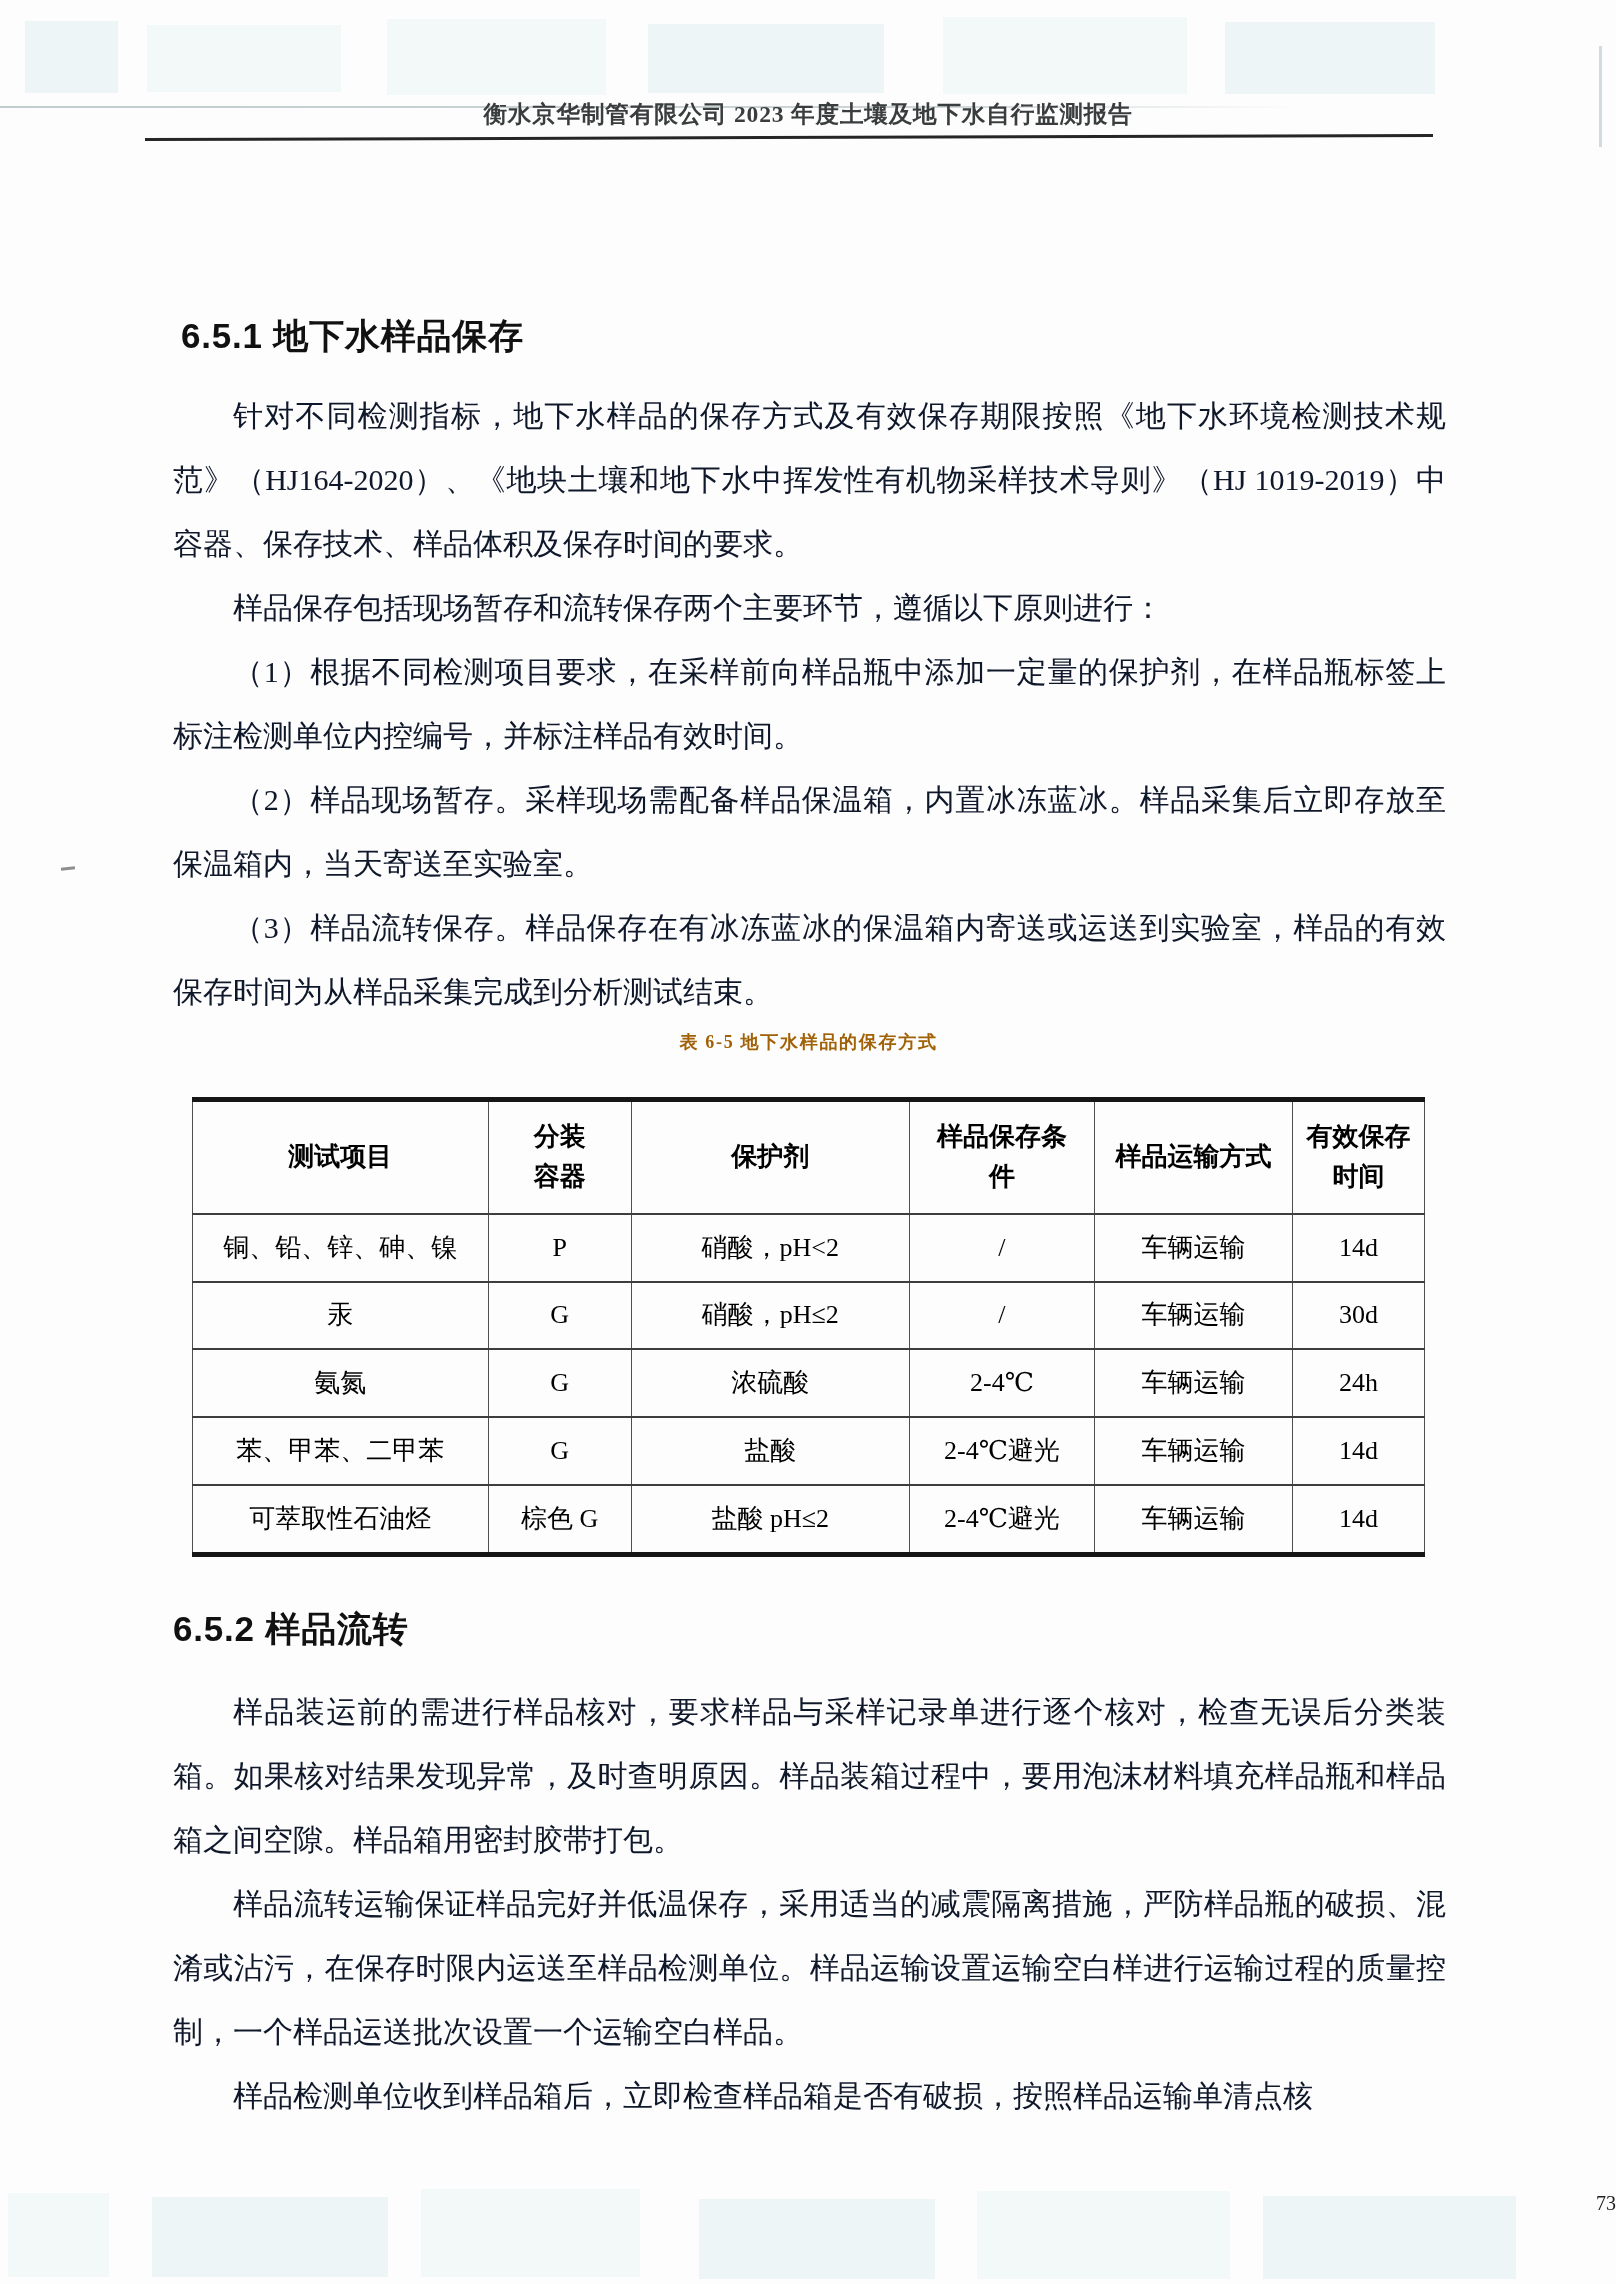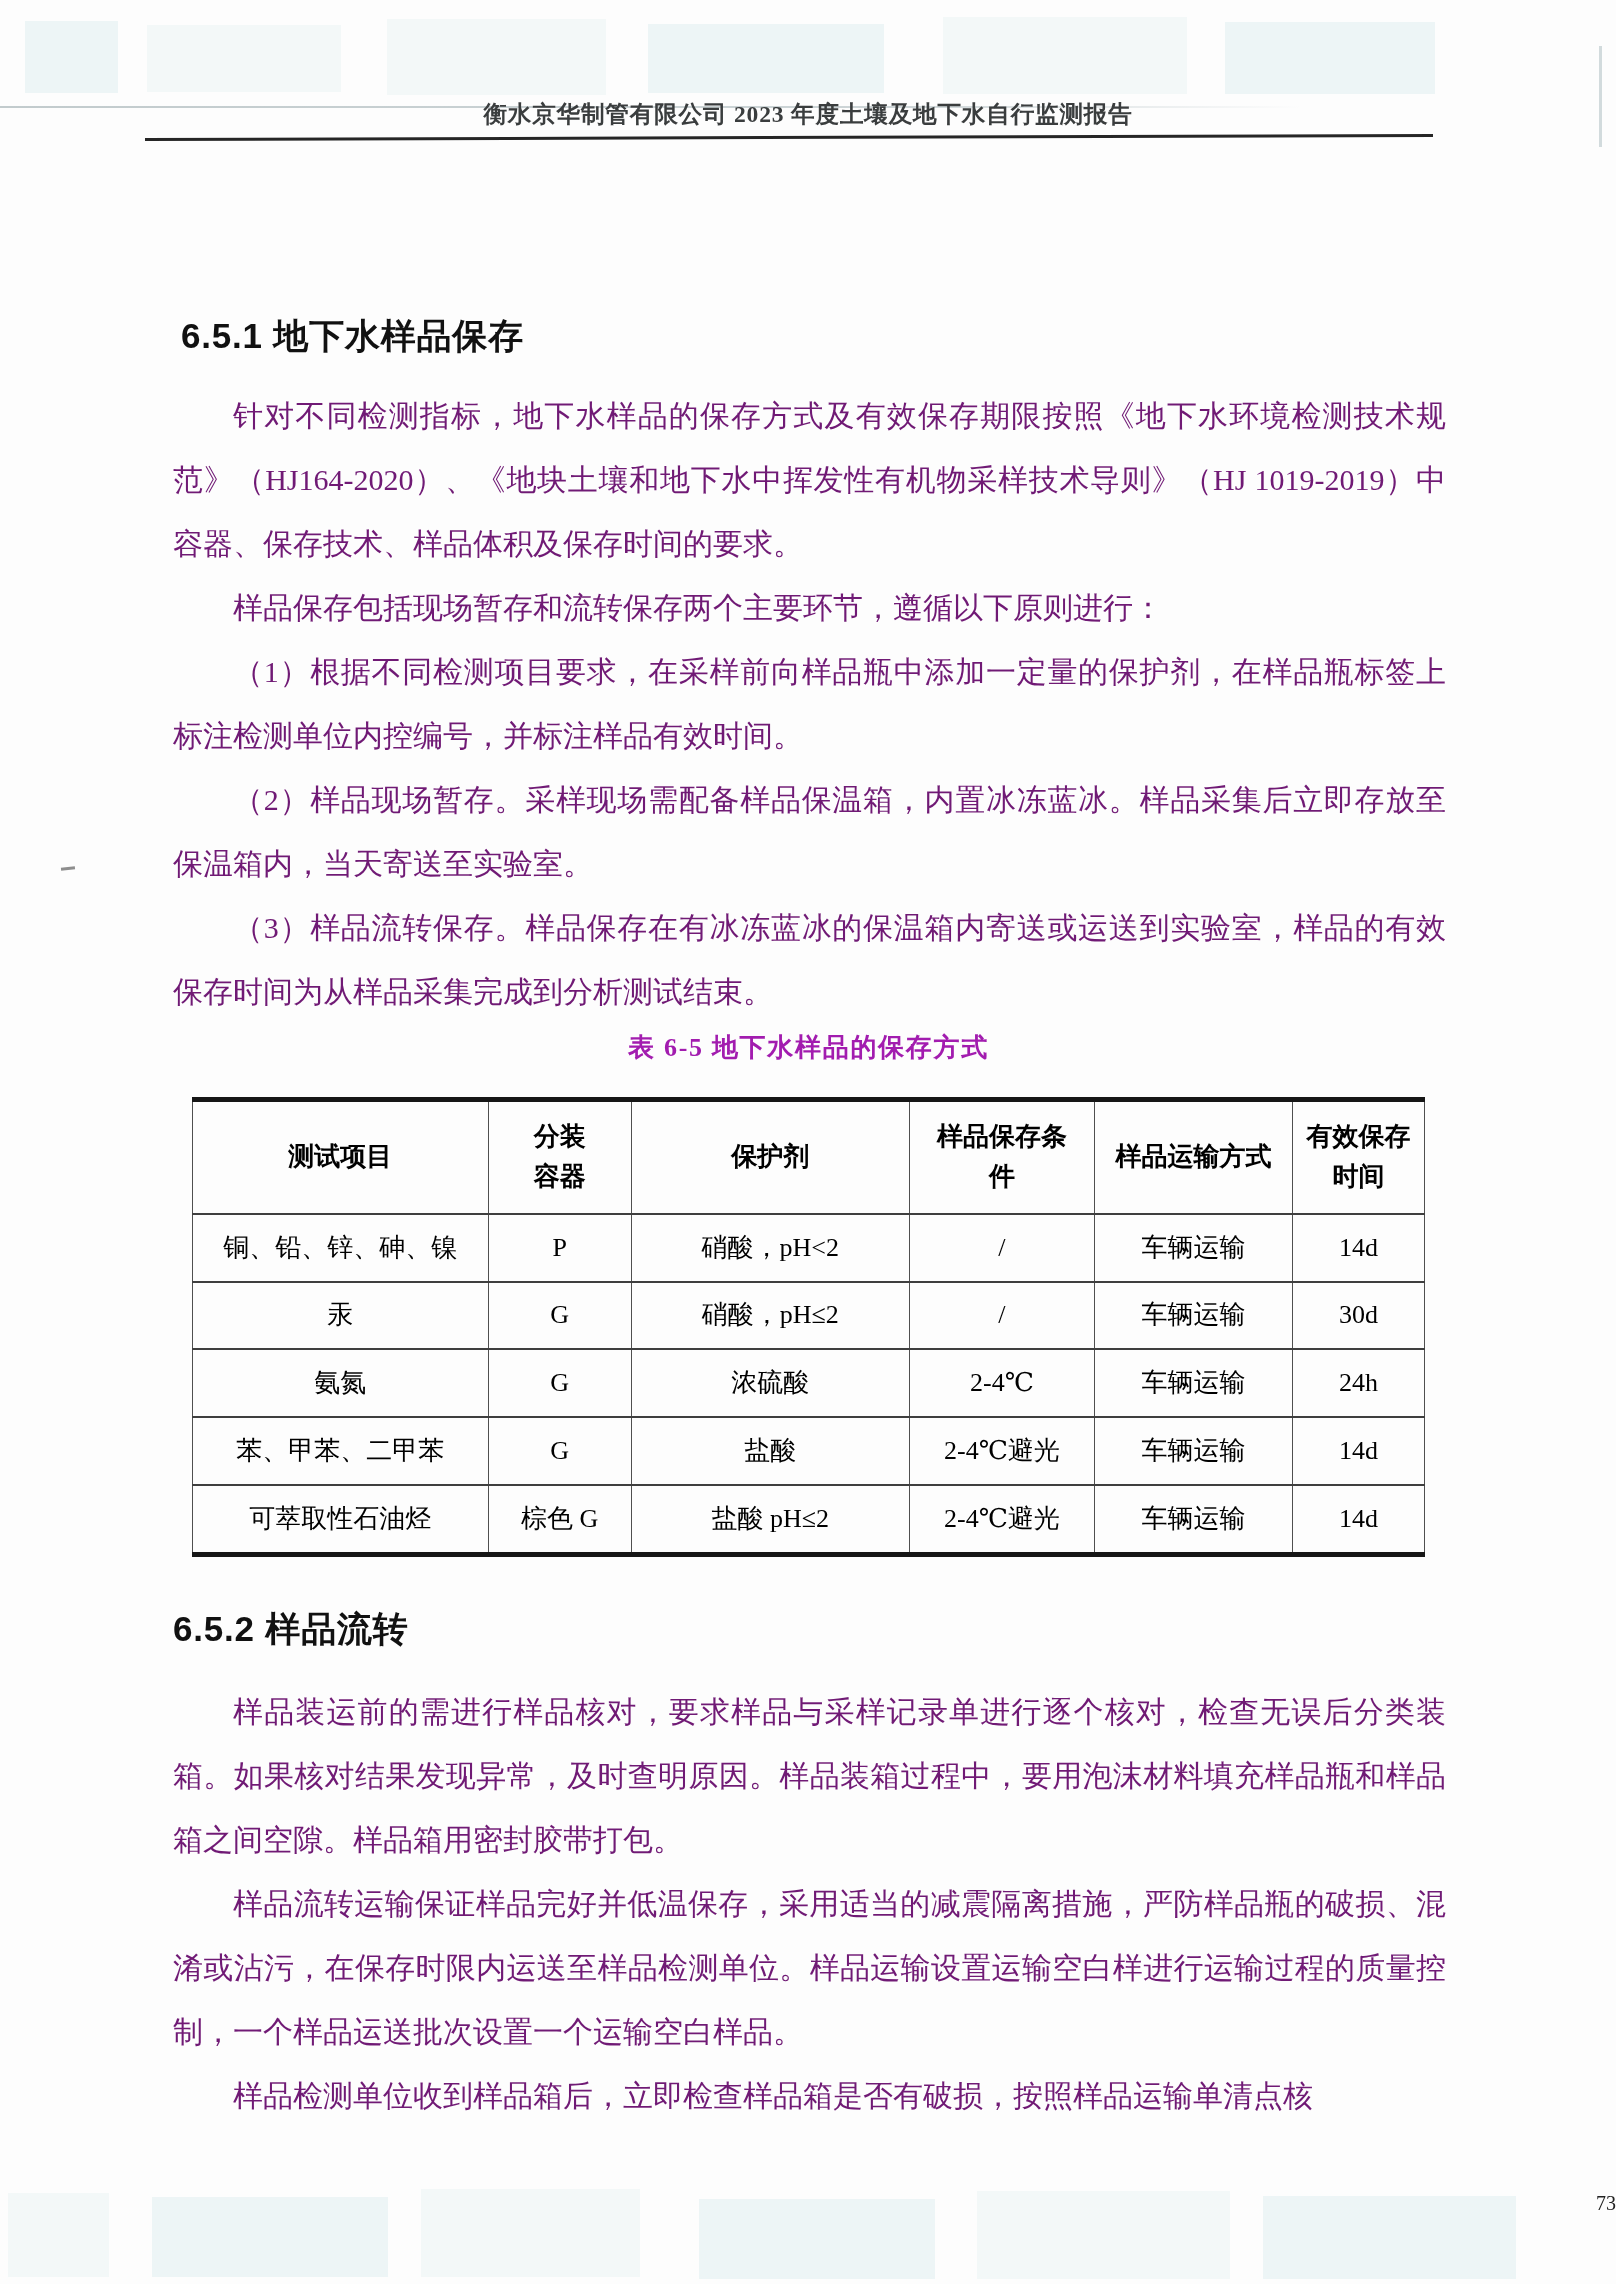--- a/index.html
+++ b/index.html
@@ -29,27 +29,27 @@
   .h1{position:absolute;left:173px;top:195px;
     font-family:"Liberation Sans","DejaVu Sans",sans-serif;
     font-size:40px;font-weight:700;letter-spacing:1.7px;color:#111;}
   .h2{position:absolute;left:173px;
     font-family:"Liberation Sans","DejaVu Sans",sans-serif;
     font-size:35px;font-weight:700;letter-spacing:0.8px;color:#111;}
   .h2.s651{top:313px;margin-left:8px;}
   .h2.s652{top:1606px;}
 
   .bodyblock{position:absolute;left:173px;width:1273px;
-    font-size:30px;line-height:64px;text-align:justify;color:#701a75;}
+    font-size:30px;line-height:64px;text-align:justify;color:#0f172a;}
   .bodyblock p{margin:0;text-indent:2em;}
   .bodyblock.b651{top:384px;}
   .bodyblock.b652{top:1680px;}
 
   .tbl-caption{position:absolute;left:192px;top:1030px;width:1233px;
-    text-align:center;font-size:26px;font-weight:700;letter-spacing:1.7px;color:#a21caf;}
+    text-align:center;font-size:18px;font-weight:700;letter-spacing:1.7px;color:#a16207;}
 
   table.sample{position:absolute;left:192px;top:1097px;width:1233px;
     border-collapse:collapse;table-layout:fixed;
     border-top:5px solid #161616;border-bottom:5px solid #161616;
     border-left:1.7px solid #4f4f4f;border-right:1.7px solid #4f4f4f;
     font-size:26px;color:#000000;}
   table.sample th,table.sample td{
     border-left:1.7px solid #4f4f4f;border-right:1.7px solid #4f4f4f;
     border-bottom:2.5px solid #3e3e3e;border-top:0;
     text-align:center;vertical-align:middle;

